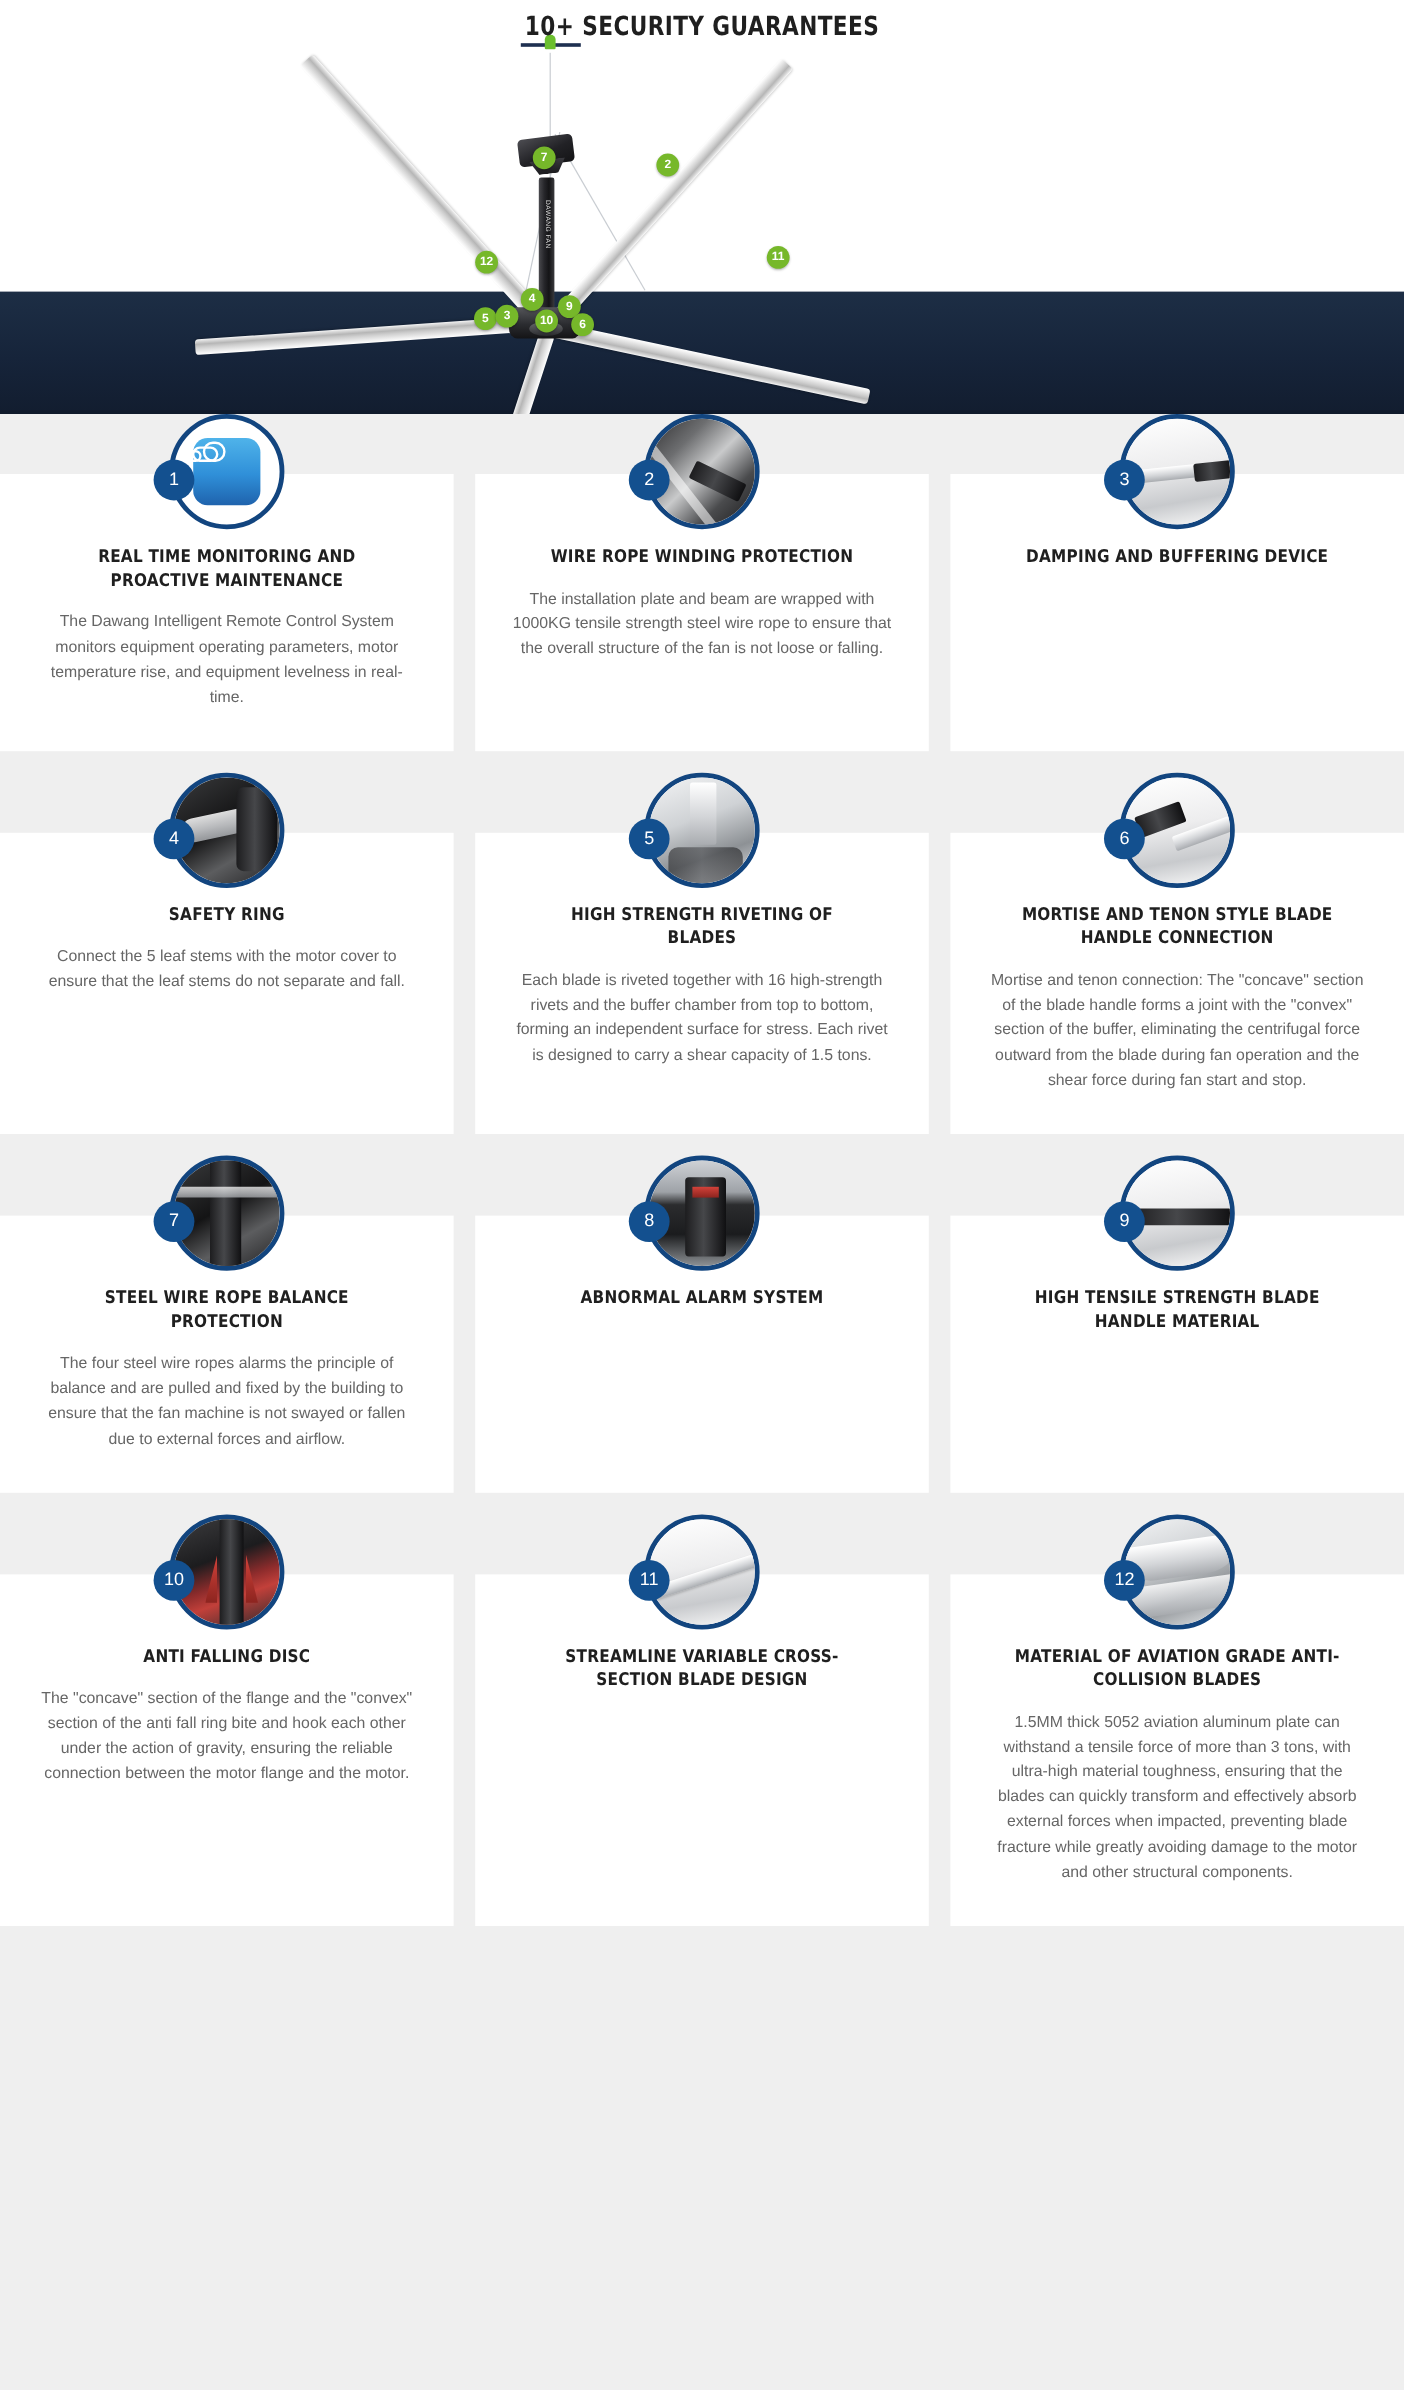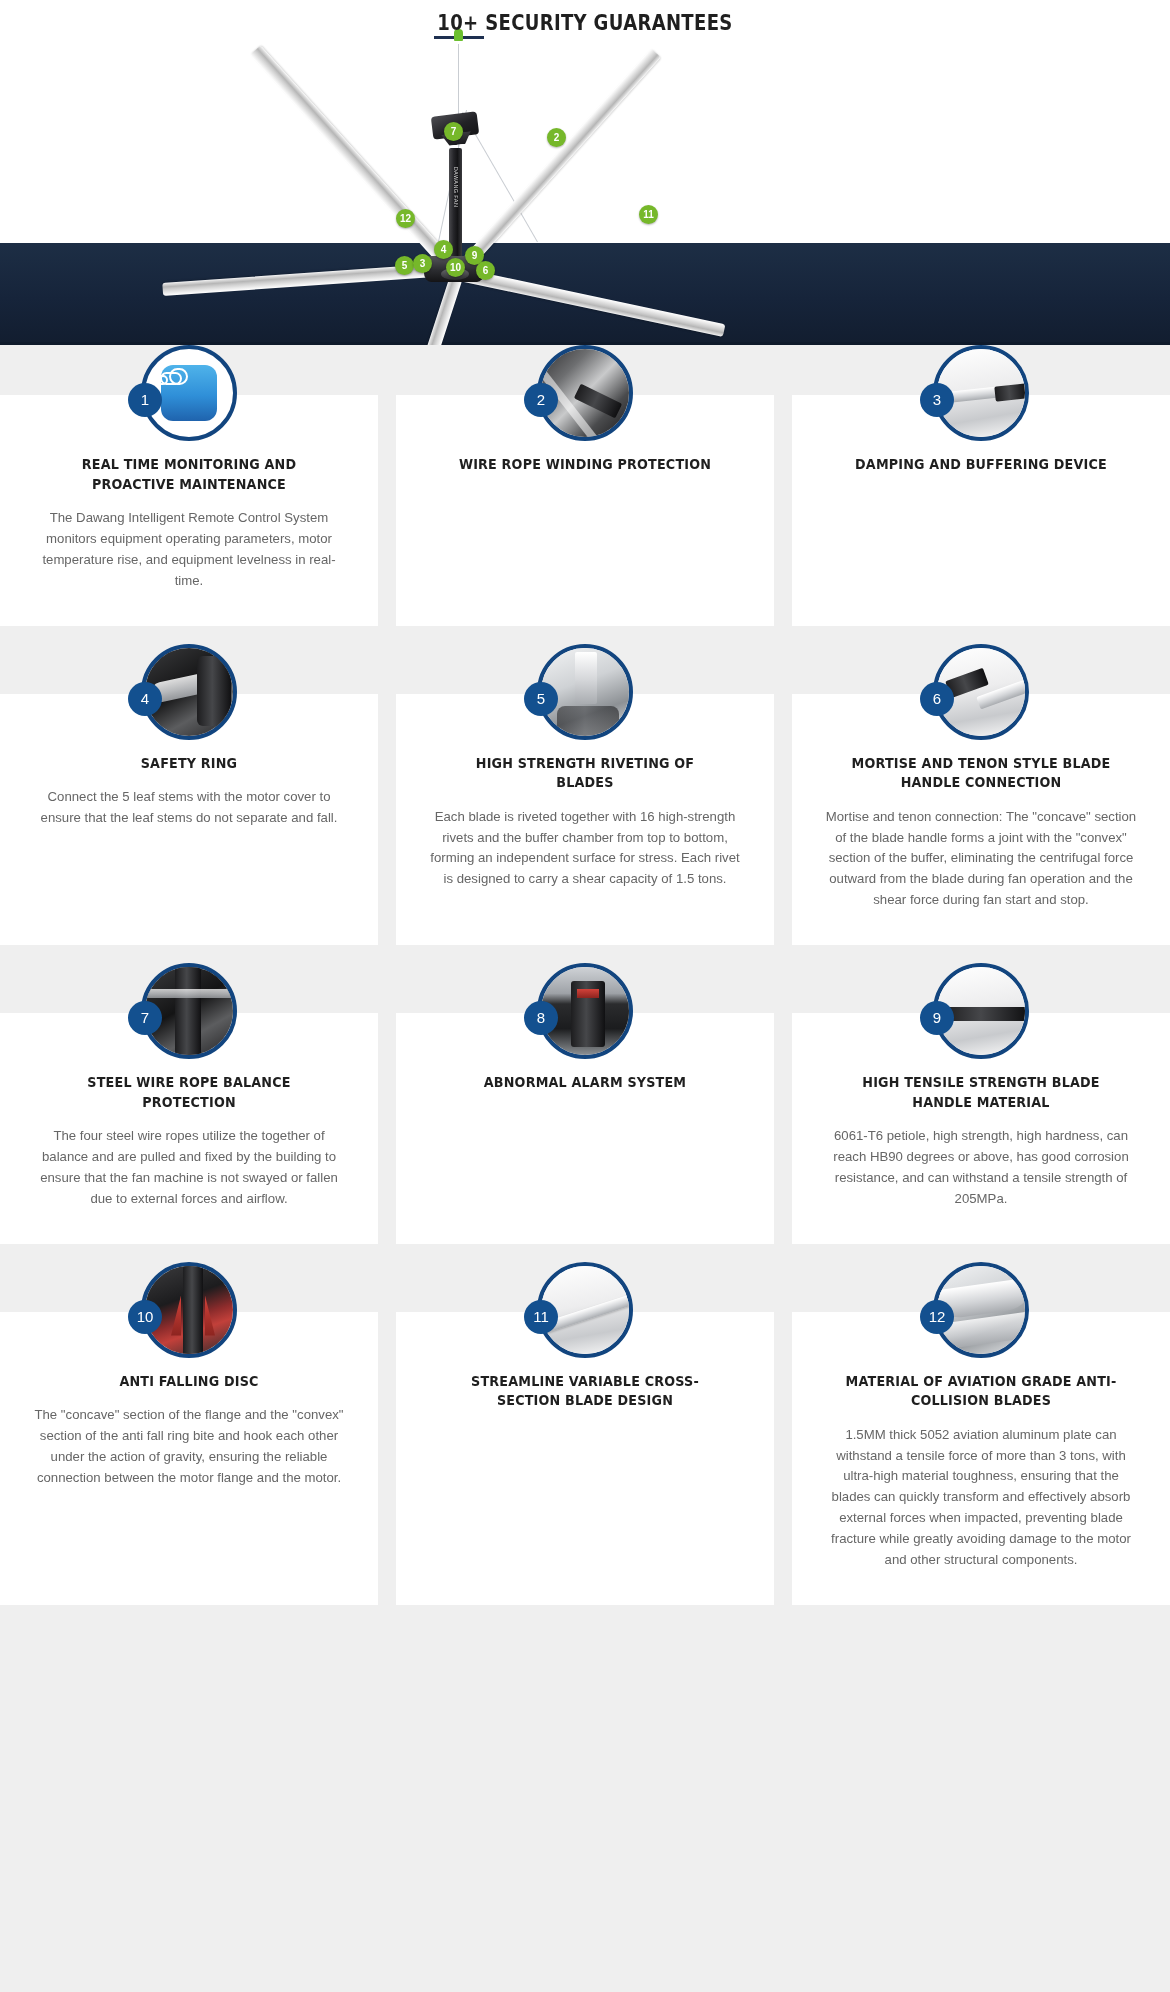--- a/index.html
+++ b/index.html
@@ -324,20 +324,21 @@
     <article class="card" style="margin-top:50px;">
       <div class="icon-wrap">
         <div class="icon-circle">
           <div class="art photo p-metal"></div>
           <div class="streak" style="left:18px; top:-10px; width:8px; height:120px;"></div>
           <div class="bar-dark" style="left:34px; top:44px; width:46px; height:16px; transform:rotate(26deg);"></div>
         </div>
         <div class="icon-badge">2</div>
       </div>
       <h2 class="card-title">WIRE ROPE WINDING PROTECTION</h2>
+      <p class="card-body">The installation plate and beam are wrapped with 1000KG tensile strength steel wire rope to ensure that the overall structure of the fan is not loose or falling.</p>
     </article>
 
     <article class="card" style="margin-top:50px;">
       <div class="icon-wrap">
         <div class="icon-circle">
           <div class="art photo p-white"></div>
           <div class="bar-light" style="left:8px; top:40px; width:60px; height:11px; transform:rotate(-6deg);"></div>
           <div class="bar-dark" style="left:58px; top:36px; width:32px; height:15px; transform:rotate(-6deg);"></div>
         </div>
         <div class="icon-badge">3</div>
@@ -391,21 +392,21 @@
     <article class="card" style="margin-top:50px;">
       <div class="icon-wrap">
         <div class="icon-circle">
           <div class="art photo p-dark"></div>
           <div class="bar-dark" style="left:30px; top:0px; width:26px; height:96px;"></div>
           <div class="bar-light" style="left:0px;  top:22px; width:96px; height:9px; opacity:.75;"></div>
         </div>
         <div class="icon-badge">7</div>
       </div>
       <h2 class="card-title">STEEL WIRE ROPE BALANCE PROTECTION</h2>
-      <p class="card-body">The four steel wire ropes utilize the together of balance and are pulled and fixed by the building to ensure that the fan machine is not swayed or fallen due to external forces and airflow.</p>
+      <p class="card-body">The four steel wire ropes alarms the principle of balance and are pulled and fixed by the building to ensure that the fan machine is not swayed or fallen due to external forces and airflow.</p>
     </article>
 
     <article class="card" style="margin-top:50px;">
       <div class="icon-wrap">
         <div class="icon-circle">
           <div class="art photo p-ctrl"></div>
           <div class="bar-dark" style="left:30px; top:14px; width:34px; height:66px; border-radius:3px;"></div>
           <div class="bar-red" style="left:36px; top:22px; width:22px; height:9px;"></div>
         </div>
         <div class="icon-badge">8</div>
@@ -415,21 +416,20 @@
 
     <article class="card" style="margin-top:50px;">
       <div class="icon-wrap">
         <div class="icon-circle">
           <div class="art photo p-white"></div>
           <div class="bar-dark" style="left:6px; top:40px; width:84px; height:14px; border-radius:3px;"></div>
         </div>
         <div class="icon-badge">9</div>
       </div>
       <h2 class="card-title">HIGH TENSILE STRENGTH BLADE HANDLE MATERIAL</h2>
-      <p class="card-body">6061-T6 petiole, high strength, high hardness, can reach HB90 degrees or above, has good corrosion resistance, and can withstand a tensile strength of 205MPa.</p>
     </article>
   </div>
 
   <div class="row">
     <article class="card" style="margin-top:50px;">
       <div class="icon-wrap">
         <div class="icon-circle">
           <div class="art photo p-red"></div>
           <div class="bar-dark" style="left:38px; top:0px; width:20px; height:96px;"></div>
           <div class="bar-red" style="left:26px; top:30px; width:10px; height:40px; clip-path:polygon(0 100%,100% 0,100% 100%);"></div>

